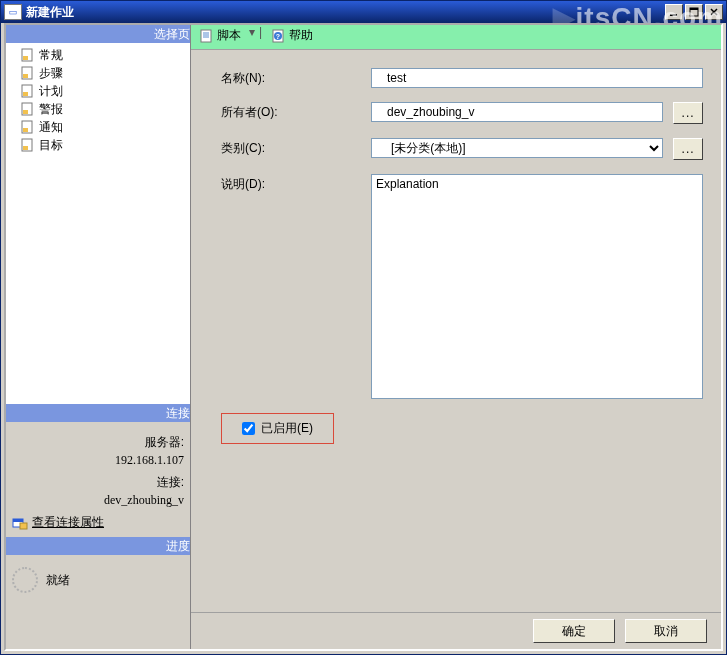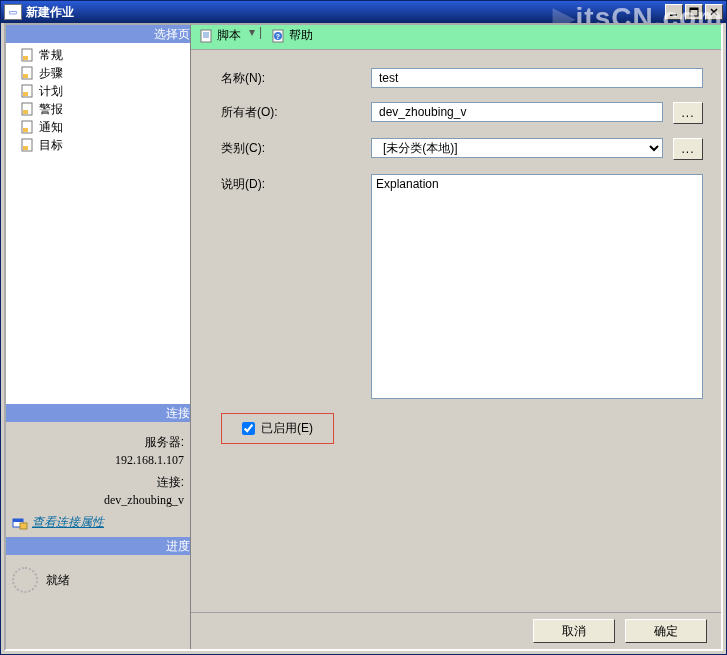--- a/index.html
+++ b/index.html
@@ -16,36 +16,36 @@
   .main{flex:1;display:flex;min-height:0;}
   .left{width:184px;display:flex;flex-direction:column;border-right:1px solid #848284;text-align:right;}
   .panel-head{background:#7a96df;color:#fff;height:18px;line-height:18px;padding-left:4px;font-weight:normal;}
   .pages{background:#fff;flex:0 0 auto;height:357px;border:1px solid #fff;padding-top:2px;}
   .page-item{display:flex;align-items:center;height:18px;padding-left:12px;cursor:pointer;}
   .page-item .icon{width:16px;height:16px;margin-right:4px;display:inline-flex;align-items:center;justify-content:center;}
   .page-item .txt{font-size:12px;}
   .conn{background:#d4d0c8;padding:6px;flex:0 0 auto;}
   .conn .lbl{margin-top:6px;}
   .conn .val{margin:2px 0 6px 0;font-family:Tahoma,SimSun;}
-  .link{color:#0369a1;text-decoration:underline;cursor:pointer;font-style:italic;}
+  .link{color:#000000;text-decoration:underline;cursor:pointer;}
   .link-row{display:flex;align-items:center;margin-top:6px;}
   .link-row .icon{width:16px;height:16px;margin-right:4px;}
   .progress{background:#d4d0c8;padding:6px;flex:1;}
   .progress .row{display:flex;align-items:center;margin-top:6px;}
   .spinner{width:22px;height:22px;border:2px dotted #b0b0b0;border-radius:50%;margin-right:8px;}
   .right{flex:1;display:flex;flex-direction:column;}
   .toolbar{height:24px;background:#86efac;border-bottom:1px solid #a0a0a0;display:flex;align-items:flex-start;padding:0 4px;gap:4px;}
   .toolbar .tb-btn{display:flex;align-items:center;padding:2px 4px;cursor:pointer;}
   .toolbar .tb-btn .icon{width:16px;height:16px;margin-right:2px;}
   .toolbar .sep{width:5px;text-align:center;color:#555;}
   .form{flex:1;padding:18px 18px 8px 30px;position:relative;}
   .frow{display:flex;align-items:flex-start;margin-bottom:14px;}
   .frow .flabel{width:150px;padding-top:2px;}
   .frow .fctl{flex:1;display:flex;align-items:flex-start;}
-  input.text, select.text{height:20px;box-sizing:border-box;border:1px solid #7f9db9;background:#fff;font-size:12px;font-family:inherit;padding:1px 7px;}
+  input.text, select.text{height:20px;box-sizing:border-box;border:1px solid #7f9db9;background:#fff;font-size:12px;font-family:inherit;padding:1px 15px;}
   input.text{width:100%;}
   .ro{background:#ece9d8;}
   .browse{width:32px;height:20px;margin-left:10px;border:1px solid #404040;background:#ece9d8;border-top-color:#fff;border-left-color:#fff;cursor:pointer;display:flex;align-items:center;justify-content:center;letter-spacing:1px;}
   select.text{width:100%;}
   textarea.text{width:100%;height:225px;box-sizing:border-box;border:1px solid #7f9db9;background:#fff;font-family:inherit;font-size:12px;padding:2px 4px;resize:none;}
   .enable-box{border:1px solid #d94a3a;display:inline-flex;align-items:center;padding:6px 20px;}
   .enable-box input{margin:0 6px 0 0;}
   .bottom-bar{height:36px;border-top:1px solid #a0a0a0;display:flex;align-items:center;justify-content:flex-end;padding:0 14px;gap:10px;background:#d4d0c8;}
   .bottom-bar .wbtn{width:80px;height:22px;background:#ece9d8;border:1px solid #404040;border-top-color:#fff;border-left-color:#fff;cursor:pointer;display:flex;align-items:center;justify-content:center;}
 </style>
@@ -218,19 +218,19 @@
           </div>
           <div class="frow">
             <label class="enable-box">
               <input type="checkbox" checked="" style="">
               <span>已启用(E)</span>
             </label>
           </div>
         </div>
 
         <div class="bottom-bar">
+          <div class="wbtn">确定</div>
           <div class="wbtn">取消</div>
-          <div class="wbtn">确定</div>
         </div>
       </div>
     </div>
   </div>
 </div>
 
 </body></html>

